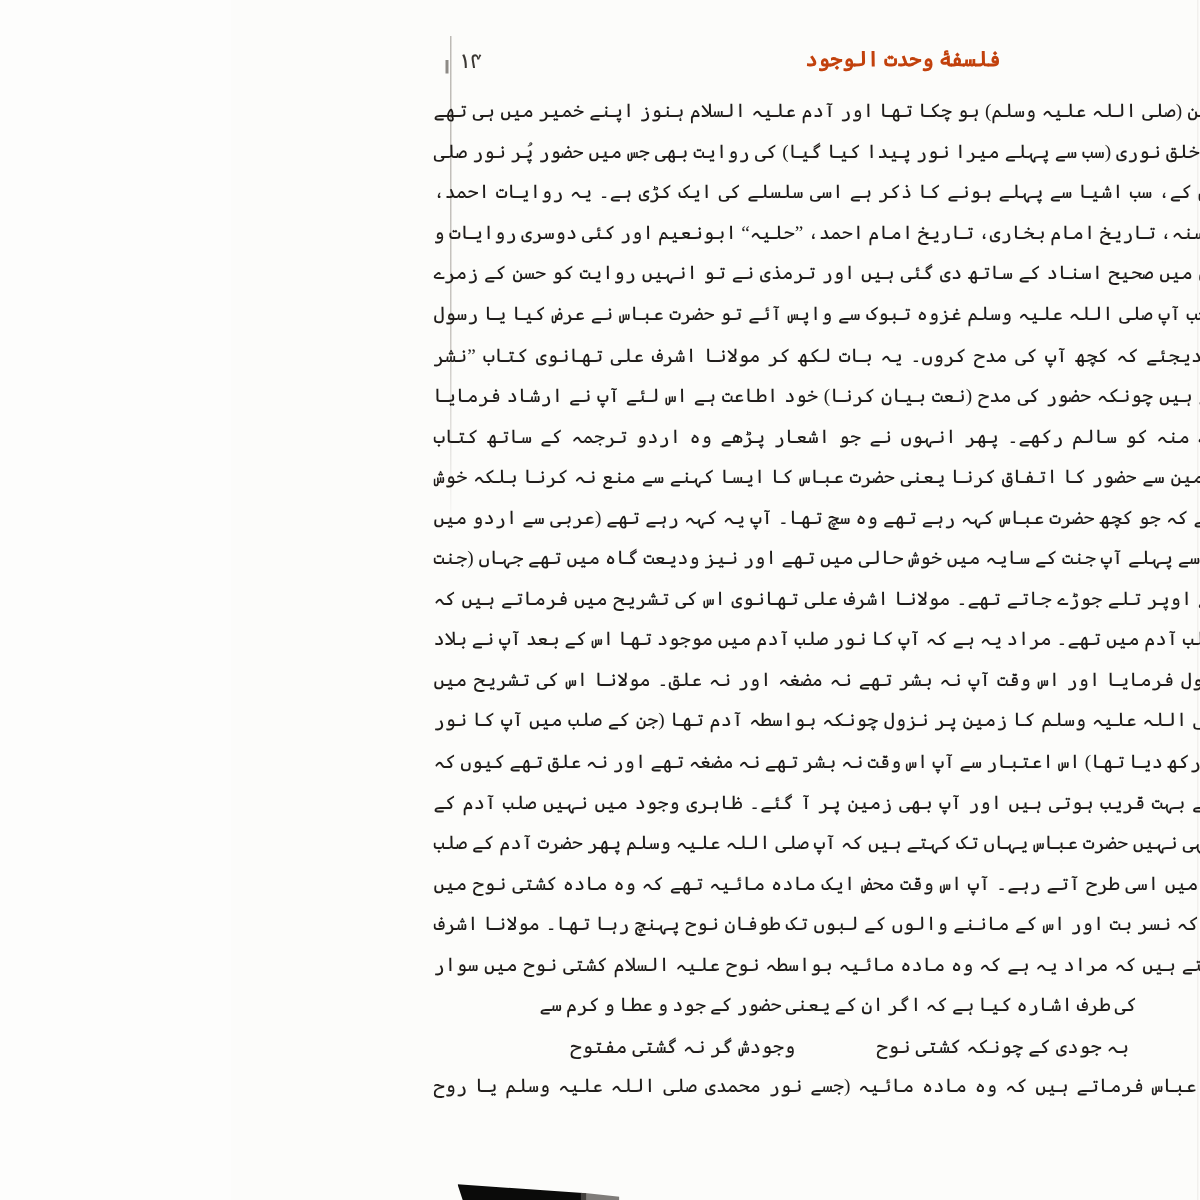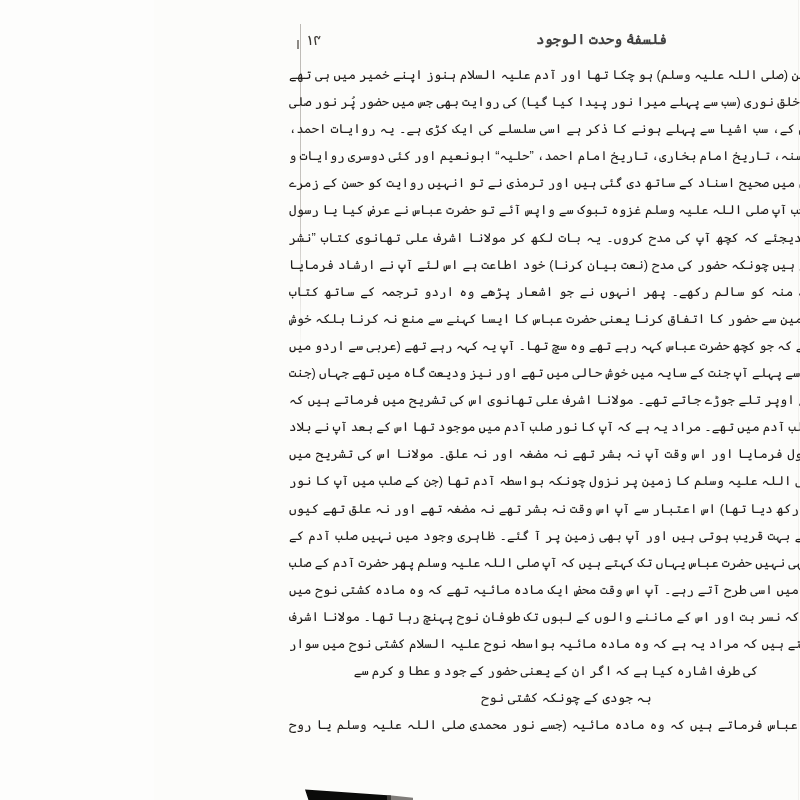--- a/index.html
+++ b/index.html
@@ -1,31 +1,31 @@
 <!DOCTYPE html>
 <html lang="ur" dir="rtl"><head>
 <meta charset="utf-8">
 <style>
   html,body{margin:0;padding:0;width:800px;height:800px;background:#fdfdfc;overflow:hidden;}
   #page{position:relative;width:646px;height:800px;background:#fcfcfa;
-        font-family:Liberation Sans, sans-serif;color:#201d1a;}
+        font-family:Liberation Serif, serif;color:#201d1a;}
   
   .left-rule{position:absolute;left:146px;top:24px;width:1px;height:330px;
              background:linear-gradient(#bdbab5,#c8c5c0 60%,rgba(200,197,192,0));}
   .right-rule{position:absolute;left:644px;top:0;width:1px;height:800px;background:#f1f0ed;}
   .rule-tick{position:absolute;left:143px;top:40px;width:1.5px;height:9px;background:#8d8a85;}
   .wedge{position:absolute;left:151px;top:783px;width:86px;height:17px;background:#0b0b0a;
          clip-path:polygon(0 38%,38% 52%,100% 74%,100% 100%,4% 100%);}
   .wedge-smear{position:absolute;left:233px;top:795px;width:26px;height:5px;background:#55524e;
          clip-path:polygon(0 0,100% 55%,100% 100%,0 100%);opacity:.75;}
   
   .pagenum{position:absolute;left:152px;top:33px;font-size:13px;color:#3a3733;
            letter-spacing:1px;direction:rtl;}
   .htitle{position:absolute;right:133px;top:31px;font-size:14px;font-weight:bold;
-          color:#404040;direction:rtl;}
+          color:#c2410c;direction:rtl;}
   
   .column{position:absolute;left:135px;top:61px;width:555px;direction:rtl;
           font-size:12.8px;line-height:27.1px;}
   .line{text-align:justify;text-align-last:justify;height:27.1px;overflow:hidden;
         word-spacing:-0.5px;}
   .line.indent{padding-right:38px;}
   .line.openpara{padding-right:11px;}
   .line.partial{text-align-last:right;padding-right:86px;}
   .couplet{display:flex;justify-content:center;gap:54px;height:27.1px;align-items:center;
            white-space:nowrap;}
@@ -64,20 +64,21 @@
     <div class="line">کے وقت رکھ دیا تھا) اس اعتبار سے آپ اس وقت نہ بشر تھے نہ مضغہ تھے اور نہ علق تھے کیوں کہ یہ حالتیں جنین</div>
     <div class="line">ہونے کے بہت قریب ہوتی ہیں اور آپ بھی زمین پر آ گئے۔ ظاہری وجود میں نہیں صلب آدم کے اندر نور کے وجود</div>
     <div class="line">میں۔ یہی نہیں حضرت عباس یہاں تک کہتے ہیں کہ آپ صلی اللہ علیہ وسلم پھر حضرت آدم کے صلب سے دوسرے آبا</div>
     <div class="line">کے صلب میں اسی طرح آتے رہے۔ آپ اس وقت محض ایک مادہ مائیہ تھے کہ وہ مادہ کشتی نوح میں سوار تھا اور حالت</div>
     <div class="line">یہ تھی کہ نسر بت اور اس کے ماننے والوں کے لبوں تک طوفان نوح پہنچ رہا تھا۔ مولانا اشرف علی تھانوی اس کی تشریح</div>
     <div class="line">میں کہتے ہیں کہ مراد یہ ہے کہ وہ مادہ مائیہ بواسطہ نوح علیہ السلام کشتی نوح میں سوار تھا۔ مولانا جامی نے اسی مضمون</div>
     <div class="line partial">کی طرف اشارہ کیا ہے کہ اگر ان کے یعنی حضور کے جود و عطا و کرم سے</div>
 
     <div class="couplet">
       <span class="hemi">بہ جودی کے چونکہ کشتی نوح</span>
+      <span class="hemi">وجودش گر نہ گشتی مفتوح</span>
     </div>
 
 
     <div class="line openpara">حضرت عباس فرماتے ہیں کہ وہ مادہ مائیہ (جسے نور محمدی صلی اللہ علیہ وسلم یا روح محمدی صلی اللہ علیہ وسلم</div>
   </div>
 
   <div class="wedge"></div>
   <div class="wedge-smear"></div>
 
 </div>

